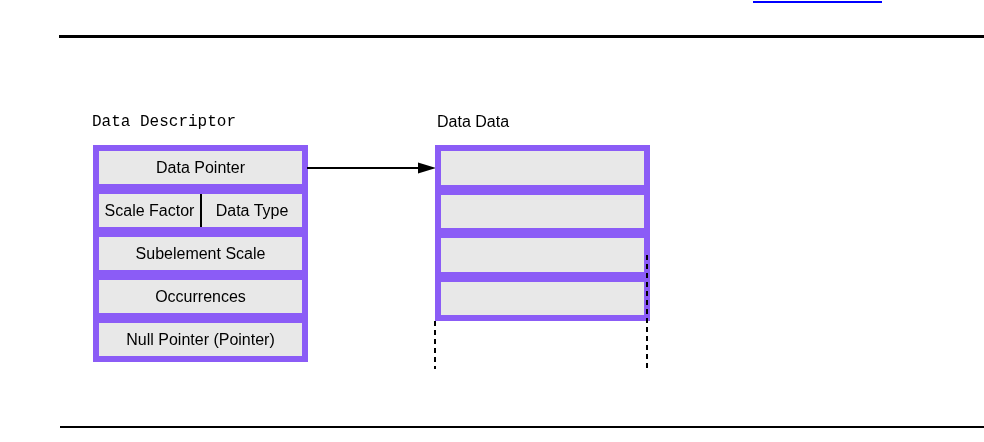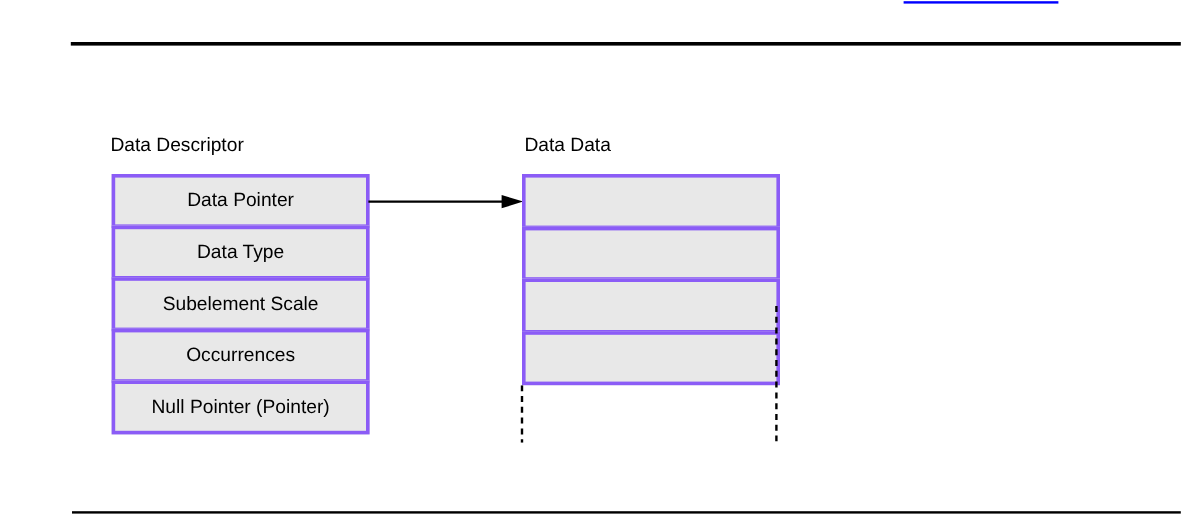--- a/index.html
+++ b/index.html
@@ -21,31 +21,31 @@
   .rule { position: absolute; background: #000000; }
   .rule-top { left: 59px; top: 35px; width: 925px; height: 3px; }
   .rule-bottom { left: 60px; top: 426px; width: 924px; height: 2px; }
 
   .label {
     position: absolute;
     font-size: 16px;
     line-height: 18px;
     white-space: nowrap;
   }
-  .descriptor-label { left: 92px; top: 113px; }
+  .descriptor-label { left: 92px; top: 113px; font-family: Liberation Mono, monospace; }
   .item-label { left: 437px; top: 113px; }
 
   .table { position: absolute; width: 215px; }
   .descriptor-table { left: 93px; top: 145px; }
   .item-table { left: 435px; top: 145px; }
 
   .row {
     box-sizing: border-box;
     height: 45px;
-    border: 3px solid #8b5cf6;
+    border: 6px solid #8b5cf6;
     background: #e8e8e8;
     display: flex;
     align-items: center;
     justify-content: center;
     font-size: 16px;
     white-space: nowrap;
   }
   .row + .row { margin-top: -2px; }
   .row.split { padding: 0; justify-content: stretch; }
   .row.split .cell {
@@ -74,20 +74,21 @@
 
 <div class="label descriptor-label">Data Descriptor</div>
 
 <div class="label item-label">Data Data</div>
 
 <div class="table descriptor-table">
   <div class="row">
     <span>Data Pointer</span>
   </div>
   <div class="row split">
+    <div class="cell cell-left">Scale Factor</div>
     <div class="cell cell-right">Data Type</div>
   </div>
   <div class="row">
     <span>Subelement Scale</span>
   </div>
   <div class="row">
     <span>Occurrences</span>
   </div>
   <div class="row">
     <span>Null Pointer (Pointer)</span>

